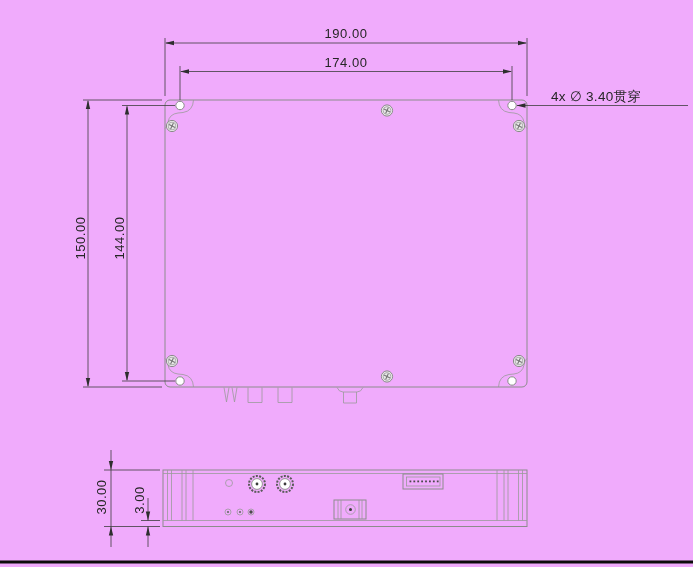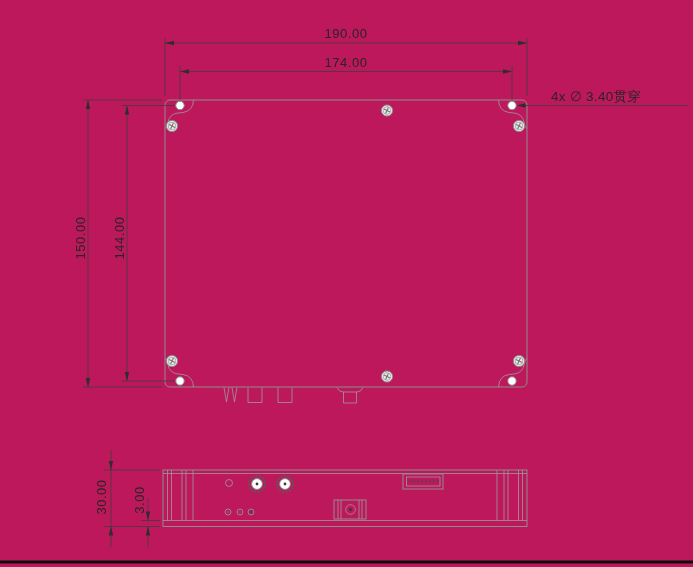--- a/index.html
+++ b/index.html
@@ -1,16 +1,16 @@
 <!DOCTYPE html>
 <html><head>
 <meta charset="utf-8">
 <style>
   html,body{margin:0;padding:0;background:#ffffff;}
-  .sheet{position:relative;width:693px;height:567px;background:#be185d;overflow:hidden;
+  .sheet{position:relative;width:693px;height:567px;background:#f0abfc;overflow:hidden;
          font-family:"Liberation Sans","DejaVu Sans",sans-serif;}
   svg{position:absolute;left:0;top:0;}
   .part{stroke:#8c8c8c;stroke-width:1;fill:none;}
   .part-thin{stroke:#9a9a9a;stroke-width:0.8;fill:none;}
   .dim{stroke:#3d3d3d;stroke-width:0.8;fill:none;}
   .arr{fill:#2e2e2e;stroke:none;}
   .dim-text{font:13px "Liberation Sans","DejaVu Sans",sans-serif;fill:#262626;letter-spacing:0.5px;}
   .note-text{font:13.5px "Liberation Sans","DejaVu Sans",sans-serif;fill:#262626;letter-spacing:0.3px;}
   .knurl{stroke:#5a5a5a;stroke-width:2;fill:none;stroke-dasharray:2 1.3;}
 </style>

